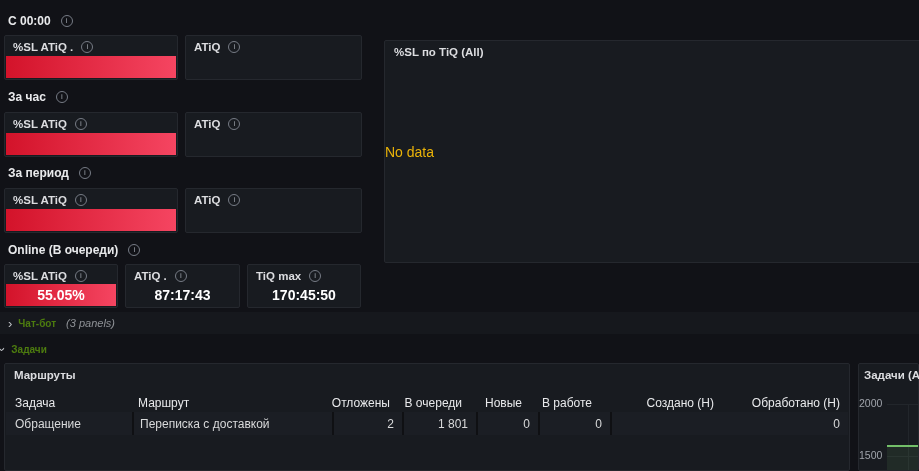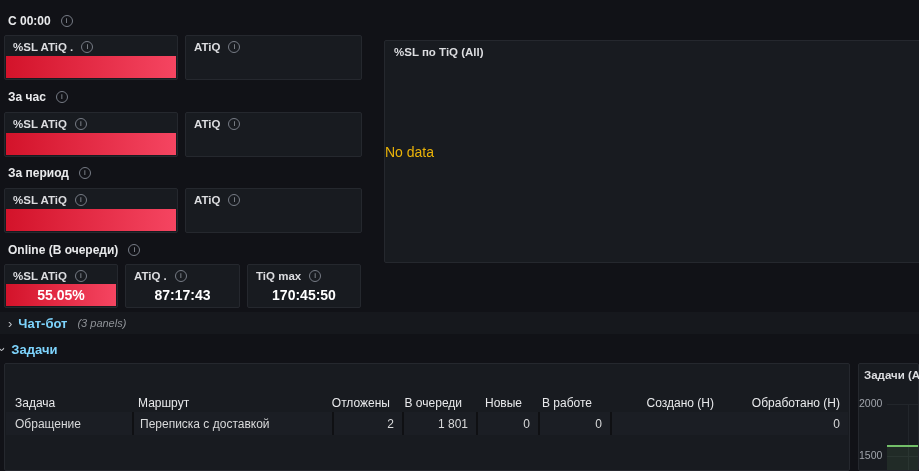--- a/index.html
+++ b/index.html
@@ -35,21 +35,21 @@
   .panel{position:absolute;background:#181b20;border:1px solid #25282e;border-radius:2px;box-sizing:border-box;}
   .p-title{padding:5px 9px 0 9px;font-size:11.5px;font-weight:600;color:#dcdde0;white-space:nowrap;}
   .nodata{position:absolute;left:0;right:0;top:50%;transform:translateY(-50%);
     font-size:14px;color:#eab308;}
 
   
   .row-strip{position:absolute;left:0;right:0;top:312px;height:22px;background:#16181d;
     display:flex;align-items:center;gap:6px;padding-left:8px;}
   .row-plain{position:absolute;left:0;top:340px;height:18px;
     display:flex;align-items:center;gap:7px;}
-  .row-title{font-size:13px;font-weight:700;color:#7dd3fc;}
+  .row-title{font-size:10px;font-weight:700;color:#4d7c0f;}
   .row-meta{font-size:11px;font-style:italic;color:#8e9196;margin-left:4px;}
   .chev{color:#c0c3c8;font-size:13px;line-height:1;}
   .chev.down{display:inline-block;transform:rotate(90deg);}
 
   
   .tbl-head,.tbl-row{position:absolute;left:1px;right:1px;display:flex;align-items:center;}
   .tbl-head{top:30px;height:17px;font-size:12px;font-weight:400;color:#e8e9eb;}
   .tbl-row{top:48px;height:23px;font-size:12px;color:#d8d9da;background:#0f1013;gap:2px;}
   .cell{box-sizing:border-box;white-space:nowrap;overflow:hidden;}
   .tbl-row .cell{background:#1b1e24;height:23px;display:flex;align-items:center;}
@@ -163,20 +163,21 @@
     <span class="row-title">Чат-бот</span>
     <span class="row-meta">(3 panels)</span>
   </div>
 
   <div class="row-plain">
     <span class="chev down">›</span>
     <span class="row-title">Задачи</span>
   </div>
 
   <div class="panel" style="left:4px;top:363px;width:846px;height:108px;">
+    <div class="p-title">Маршруты</div>
     <div class="tbl-head">
       <div class="cell c0">Задача</div>
       <div class="cell c1">Маршрут</div>
       <div class="cell c2 num">Отложены</div>
       <div class="cell c3 num">В очереди</div>
       <div class="cell c4 num">Новые</div>
       <div class="cell c5 num">В работе</div>
       <div class="cell c6 num">Создано (Н)</div>
       <div class="cell c7 num">Обработано (Н)</div>
     </div>

